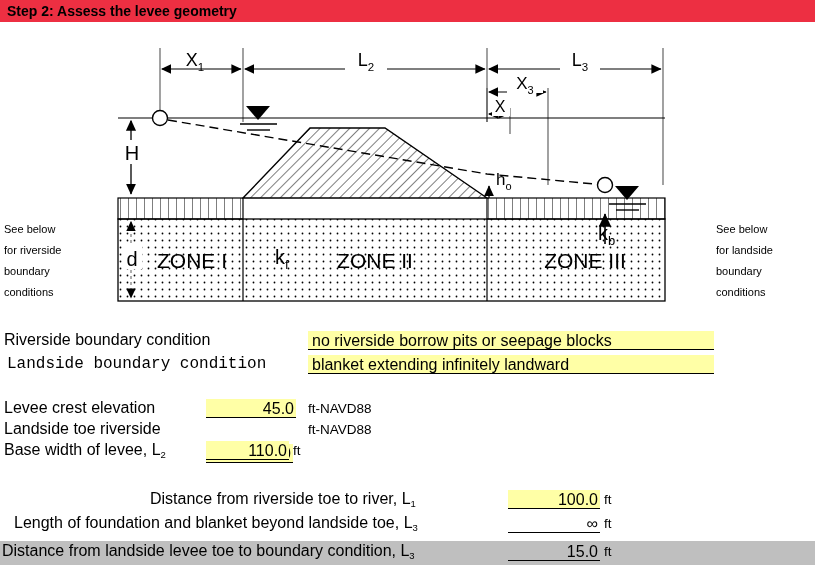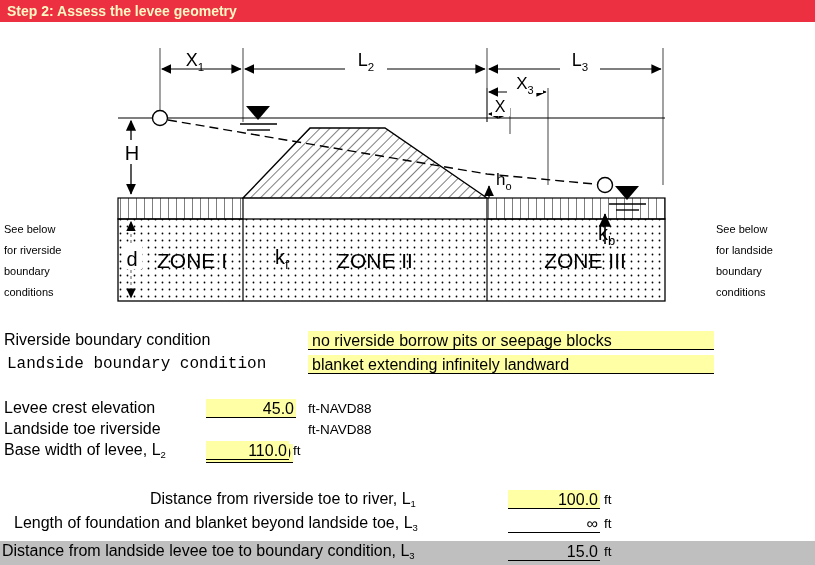--- a/index.html
+++ b/index.html
@@ -13,21 +13,21 @@
     font-family: "Liberation Sans", sans-serif;
     color: #000000;
     overflow: hidden;
     position: relative;
   }
   .banner {
     position: absolute;
     left: 0; top: 0;
     width: 815px; height: 22px;
     background: #ED2F42;
-    color: #fef9c3;
+    color: #000000;
     font-weight: bold;
     font-size: 14px;
     line-height: 22px;
     padding-left: 7px;
     box-sizing: border-box;
     white-space: nowrap;
   }
   .diagram {
     position: absolute;
     left: 0; top: 22px;

